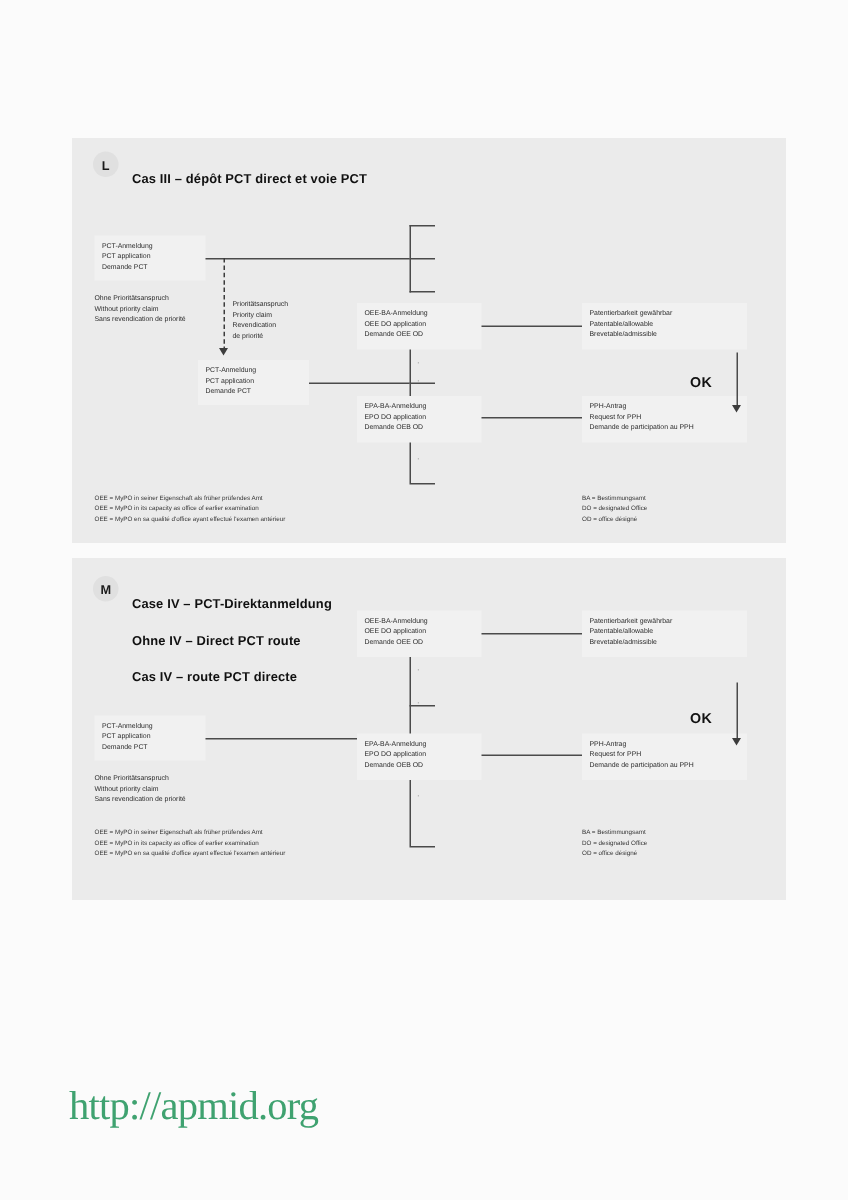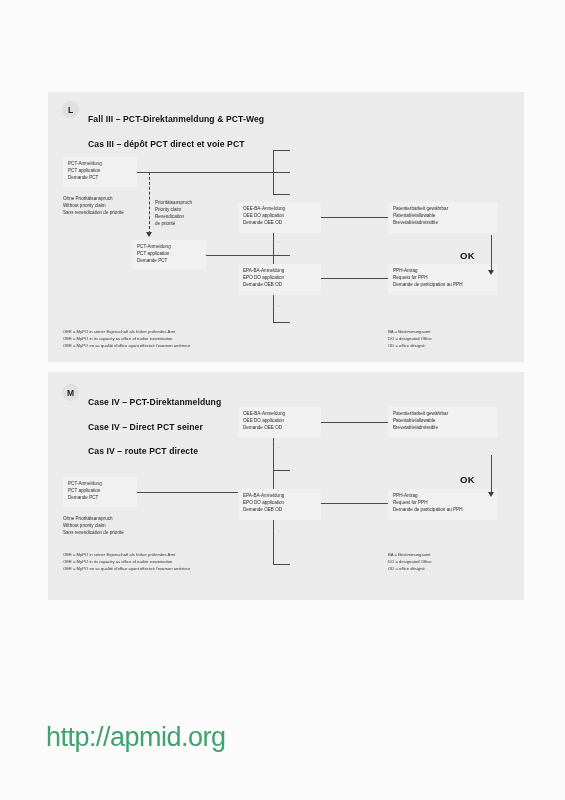--- a/index.html
+++ b/index.html
@@ -108,36 +108,35 @@
     line-height: 1.62;
   }
   .legend .bl { display: block; white-space: nowrap; }
 
   
   .watermark {
     position: absolute;
     left: 46px; top: 722px;
     font-size: 27px;
     color: #3fa270;
-    font-family: Liberation Sans, sans-serif;
+    font-family: Liberation Serif, serif;
     letter-spacing: -0.5px;
     text-align: right;
   }
 </style>
 </head>
 <body>
 
 <div class="page">
 
   <div class="panel" id="panel-l">
 
     <div class="badge" style="top:9px;">L</div>
 
     <div class="heading" style="top:9px;">
-      <span class="hl">Fall III – PCT-Direktanmeldung &amp; PCT-Weg</span>
       <span class="hl">Cas III – dépôt PCT direct et voie PCT</span>
     </div>
 
     <div class="box" style="left:15px; top:65px; width:74px; height:30px;">
       <span class="bl">PCT-Anmeldung</span>
       <span class="bl">PCT application</span>
       <span class="bl">Demande PCT</span>
     </div>
 
     <div class="ftext" style="left:15px; top:104px;">
@@ -224,21 +223,21 @@
       <span class="bl">OD  =  office désigné</span>
     </div>
   </div>
 
   <div class="panel" id="panel-m">
 
     <div class="badge" style="top:12px;">M</div>
 
     <div class="heading" style="top:12px;">
       <span class="hl">Case IV – PCT-Direktanmeldung</span>
-      <span class="hl">Case IV – Direct PCT seiner</span>
+      <span class="hl">Ohne IV – Direct PCT route</span>
       <span class="hl">Cas IV – route PCT directe</span>
     </div>
 
     <div class="box" style="left:15px; top:105px; width:74px; height:30px;">
       <span class="bl">PCT-Anmeldung</span>
       <span class="bl">PCT application</span>
       <span class="bl">Demande PCT</span>
     </div>
 
     <div class="ftext" style="left:15px; top:144px;">

